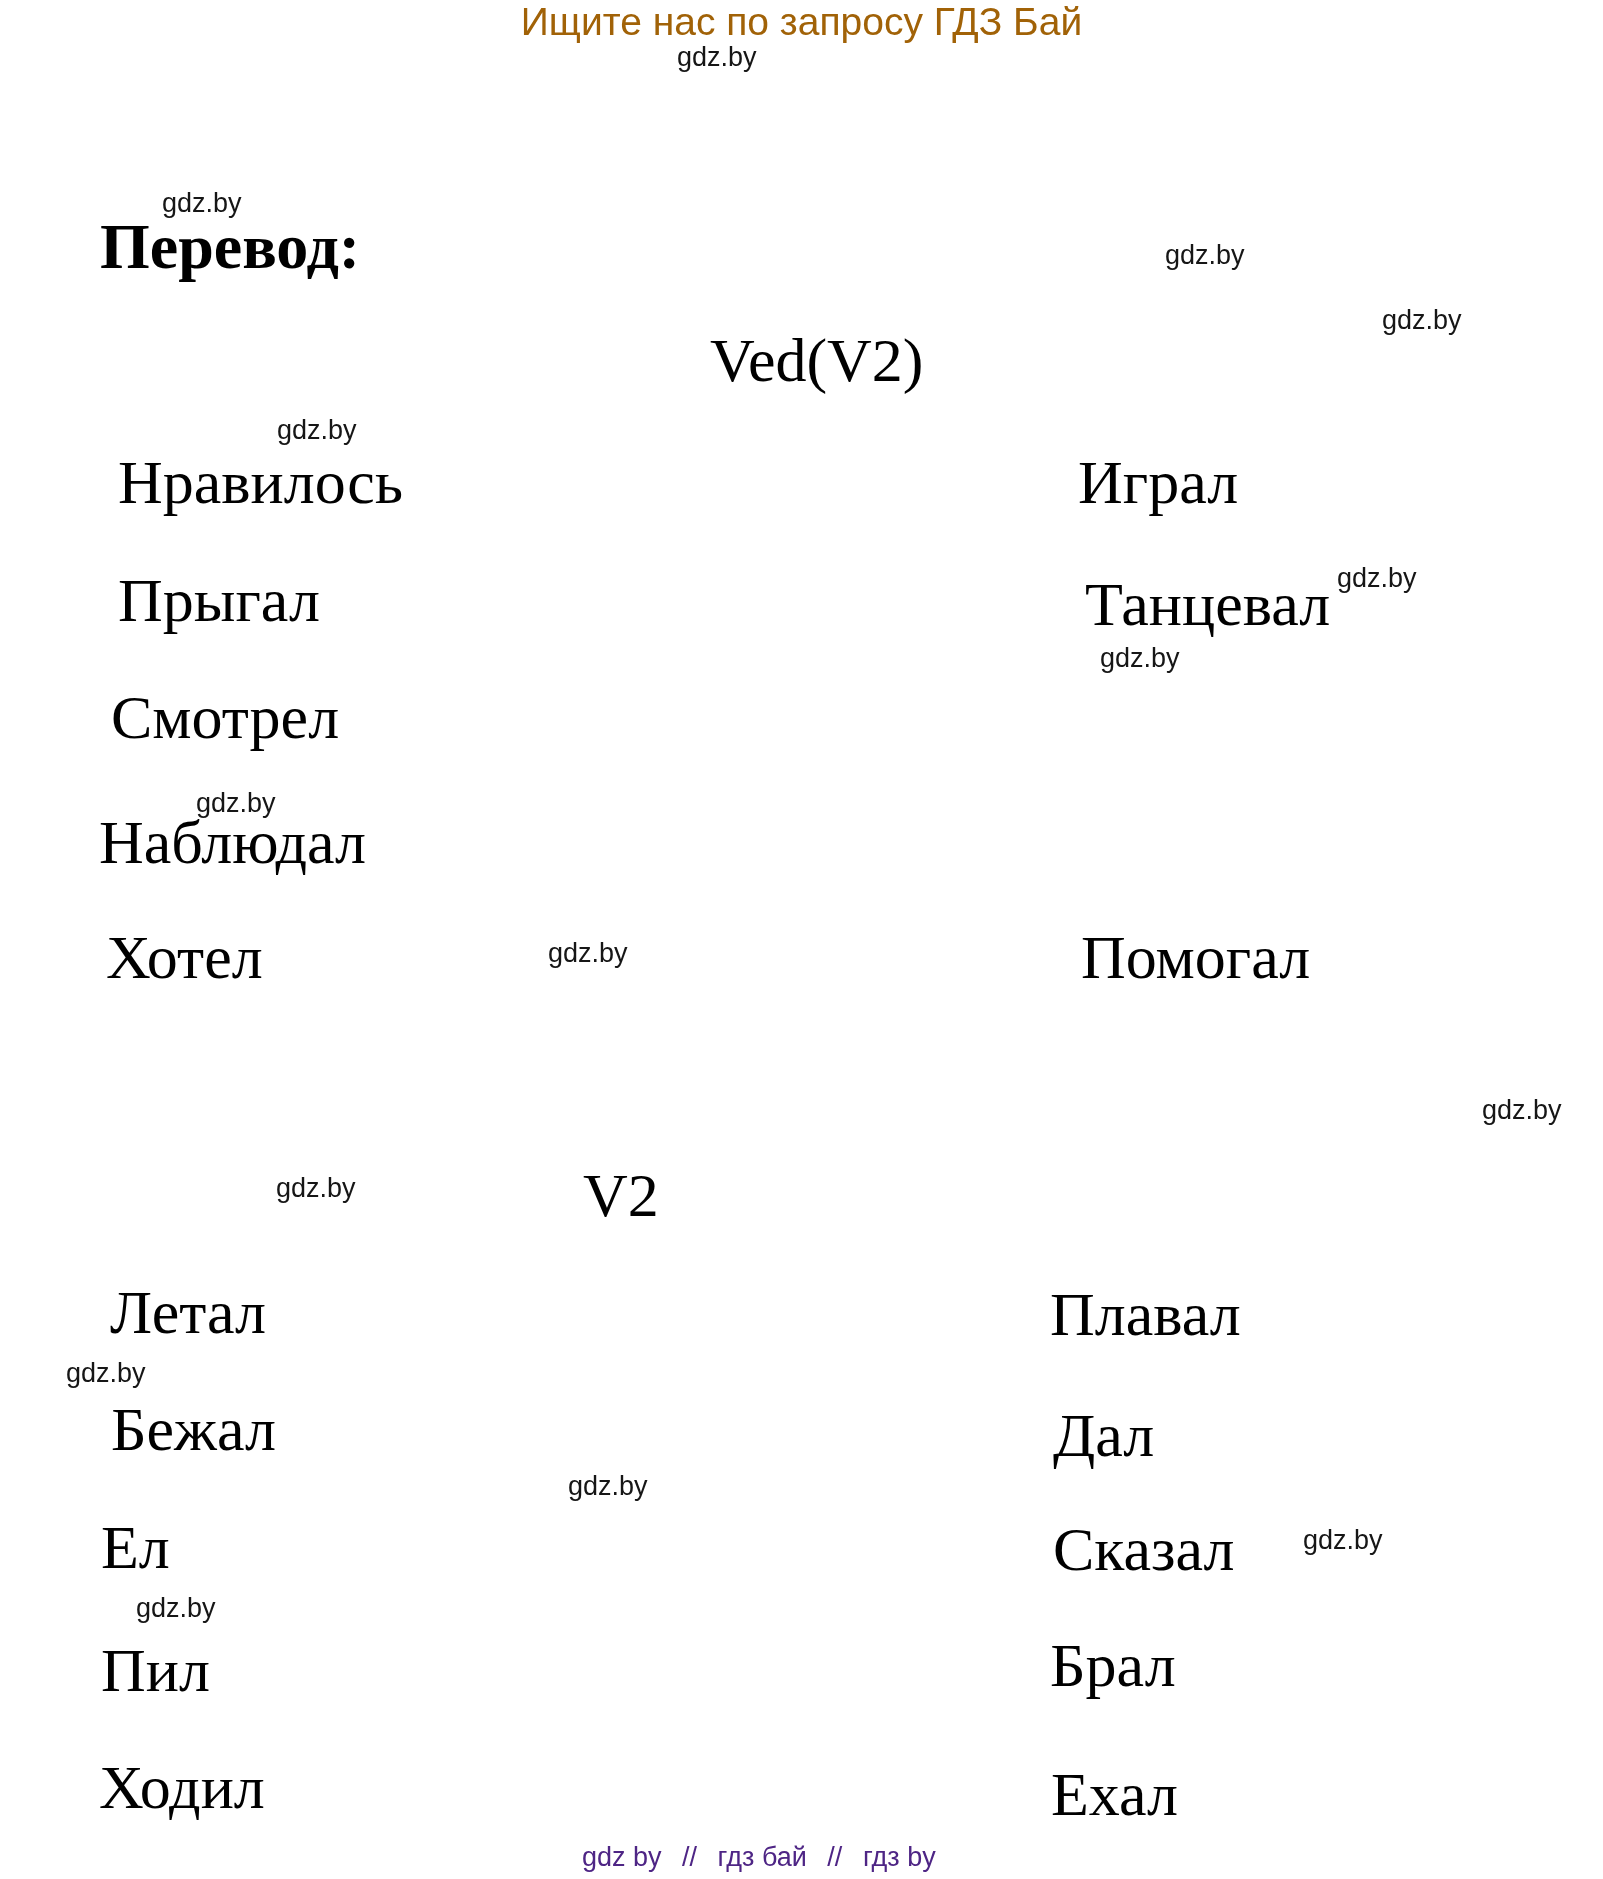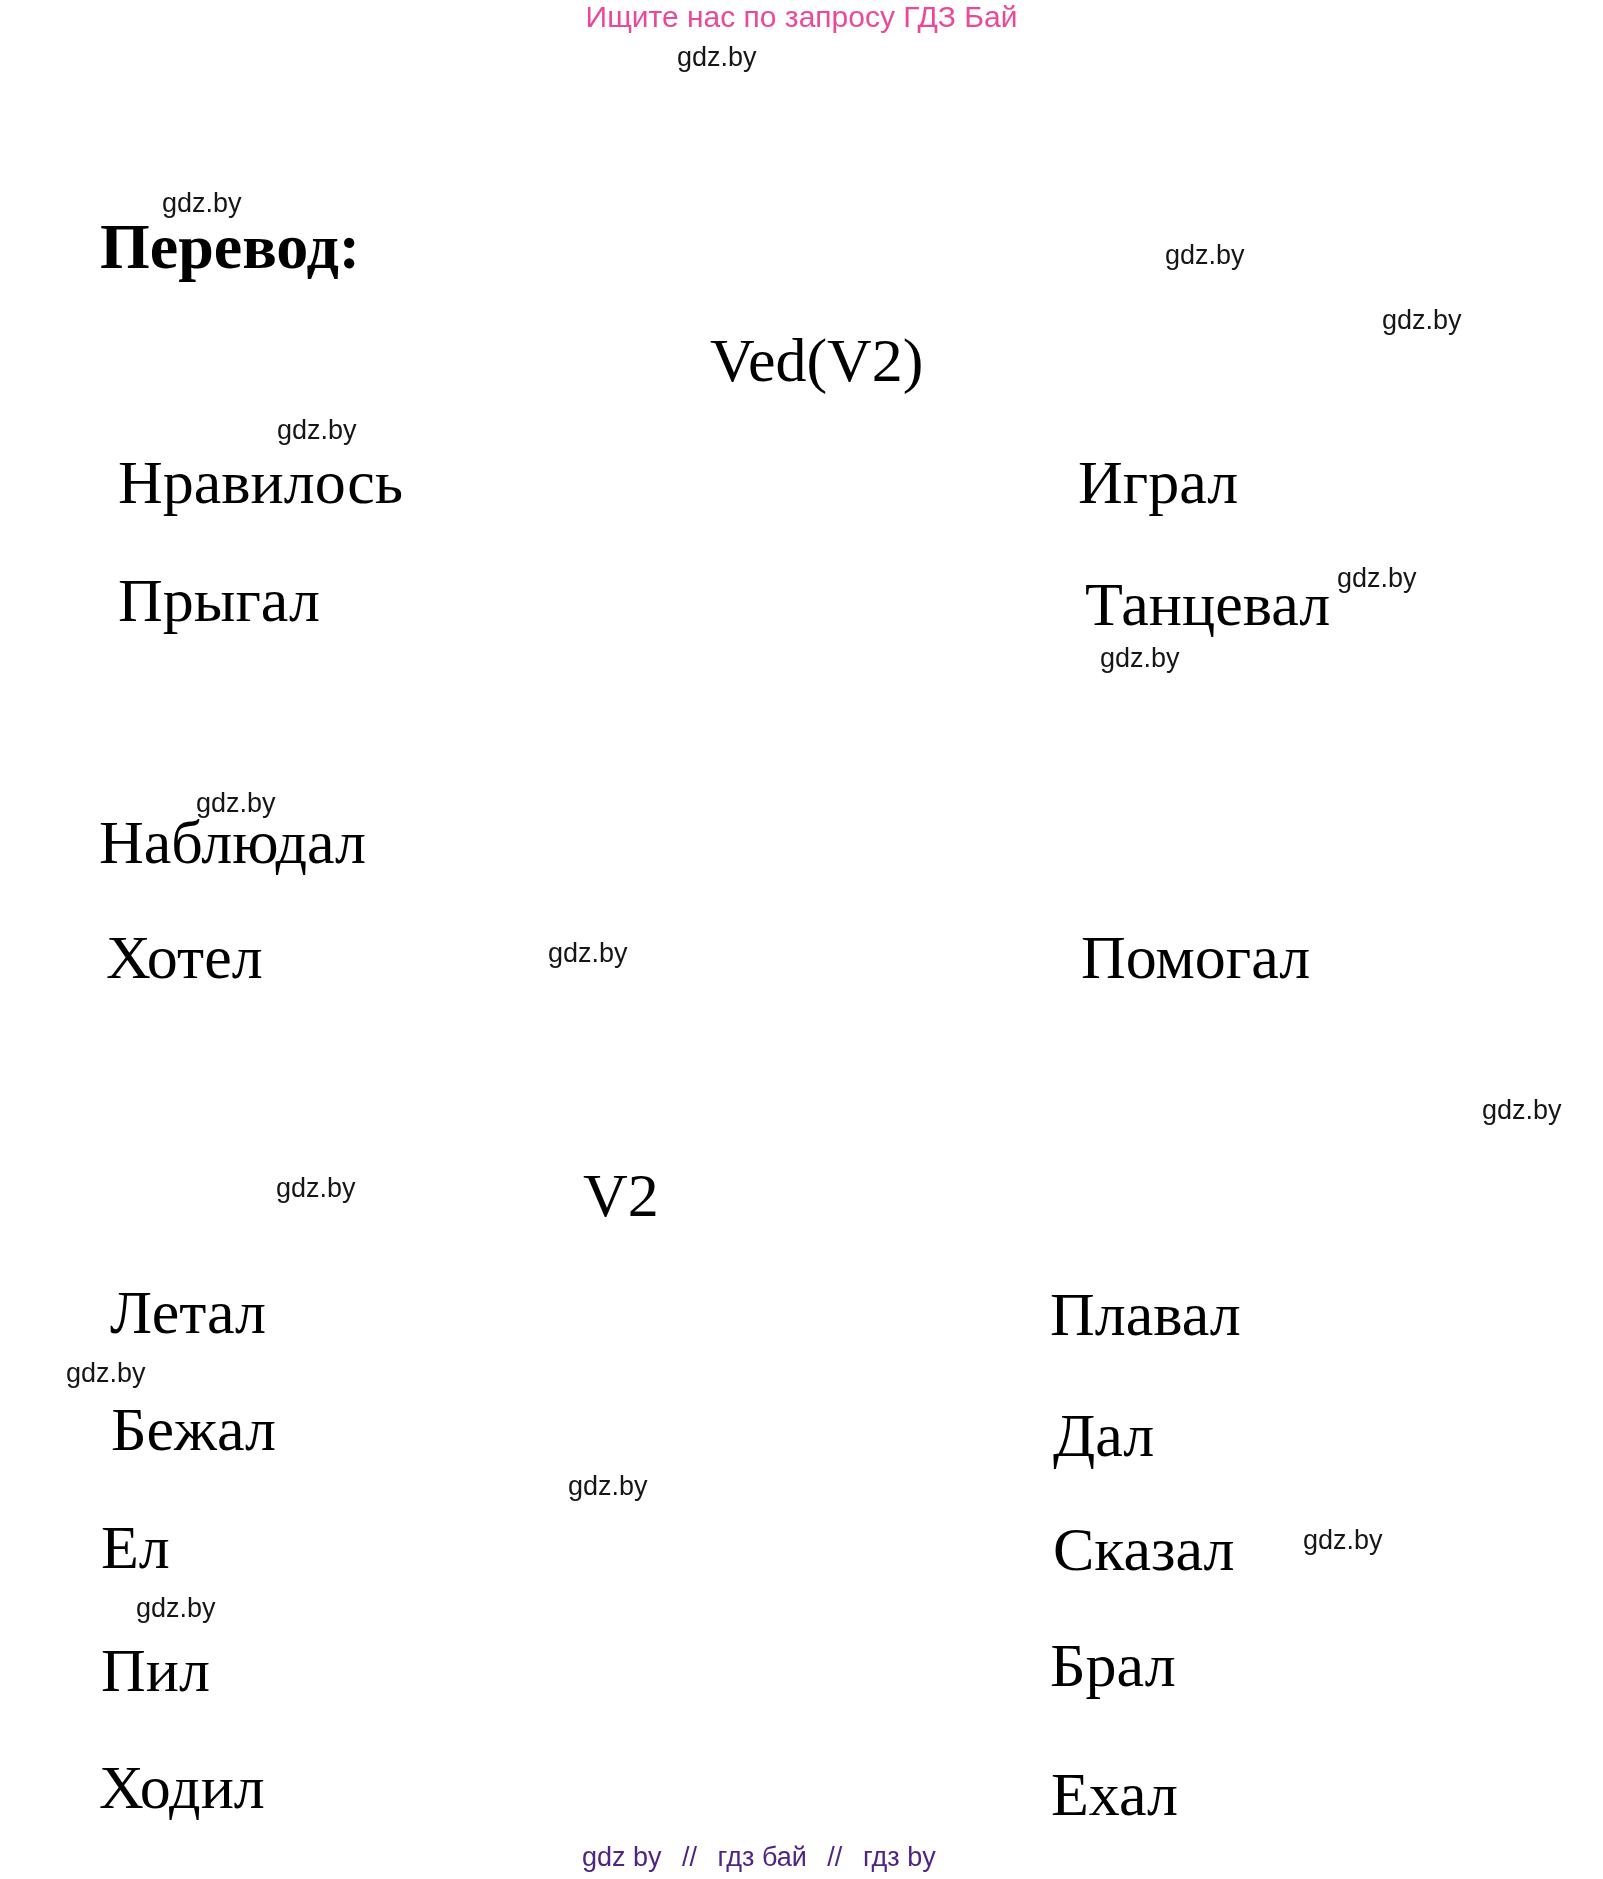--- a/index.html
+++ b/index.html
@@ -15,23 +15,23 @@
     overflow: hidden;
     font-family: "Liberation Serif", serif;
   }
   .notice {
     position: absolute;
     top: 2px;
     left: 0;
     width: 1603px;
     text-align: center;
     font-family: "Liberation Sans", sans-serif;
-    font-size: 30px;
+    font-size: 39px;
     line-height: 1;
-    color: #ec4899;
+    color: #a16207;
     white-space: nowrap;
   }
   .wm {
     position: absolute;
     font-family: "Liberation Sans", sans-serif;
     font-size: 27px;
     line-height: 1;
     color: #161616;
     white-space: nowrap;
   }
@@ -98,20 +98,21 @@
   <div class="wm" style="left:568px; top:1473px;">gdz.by</div>
   <div class="wm" style="left:1303px; top:1527px;">gdz.by</div>
   <div class="wm" style="left:136px; top:1595px;">gdz.by</div>
 
   <div class="title" style="left:100px; top:215px;">Перевод:</div>
 
   <div class="heading" style="left:710px; top:329px;">Ved(V2)</div>
 
   <div class="word" style="left:118px; top:569px;">Прыгал</div>
   <div class="word" style="left:118px; top:451px;">Нравилось</div>
+  <div class="word" style="left:111px; top:686px;">Смотрел</div>
   <div class="word" style="left:99px;  top:811px;">Наблюдал</div>
   <div class="word" style="left:106px; top:926px;">Хотел</div>
 
   <div class="word" style="left:1078px; top:451px;">Играл</div>
   <div class="word" style="left:1085px; top:573px;">Танцевал</div>
   <div class="word" style="left:1081px; top:926px;">Помогал</div>
 
   <div class="heading" style="left:583px; top:1164px;">V2</div>
 
   <div class="word" style="left:110px; top:1281px;">Летал</div>

